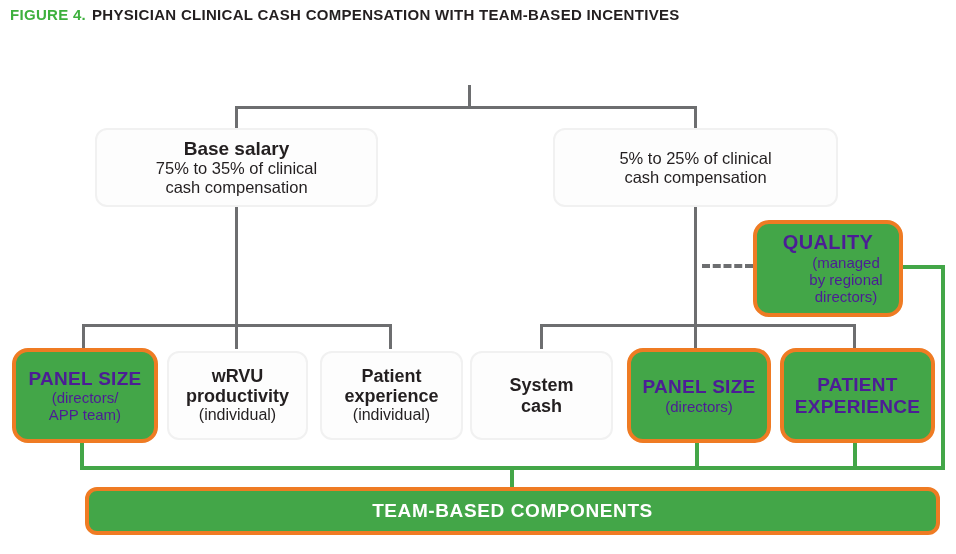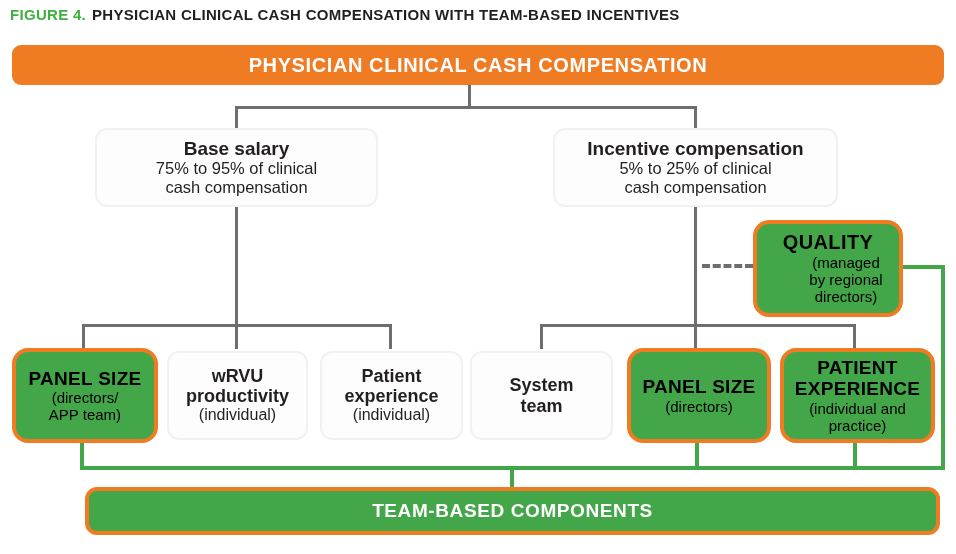--- a/index.html
+++ b/index.html
@@ -36,21 +36,21 @@
     position:absolute;height:0;border-top:4px dashed var(--gray-line);
   }
   .node{
     position:absolute;display:flex;flex-direction:column;align-items:center;
     justify-content:center;text-align:center;box-sizing:border-box;padding:4px 6px;
   }
   .node-white{
     background:#fdfdfd;border:2px solid #f1f1f1;border-radius:12px;color:var(--dark);
   }
   .node-green{
-    background:var(--green);border:4px solid var(--orange);border-radius:16px;color:#000000;
+    background:var(--green);border:4px solid var(--orange);border-radius:16px;color:#4c1d95;
   }
   .node-title{font-weight:bold;white-space:pre-line;line-height:1.12;}
   .node-sub{white-space:pre-line;line-height:1.15;}
   .branch .node-title{font-size:19px;}
   .branch .node-sub{font-size:16.5px;}
   .leaf-white .node-title{font-size:18px;}
   .leaf-white .node-sub{font-size:16px;text-align:center;}
   .leaf-green .node-title{font-size:19px;letter-spacing:.3px;}
   .leaf-green .node-sub{font-size:15px;}
   .quality-box .node-title{font-size:20px;letter-spacing:.4px;}
@@ -82,32 +82,28 @@
   <div class="dashed-line" style="left:702px;top:264px;width:51px;"></div>
 
   <div class="hline green" style="left:900px;top:265px;width:45px;"></div>
   <div class="vline green" style="left:941px;top:265px;height:205px;"></div>
   <div class="hline green" style="left:80px;top:466px;width:865px;"></div>
   <div class="vline green" style="left:80px;top:442px;height:26px;"></div>
   <div class="vline green" style="left:695px;top:442px;height:26px;"></div>
   <div class="vline green" style="left:853px;top:442px;height:26px;"></div>
   <div class="vline green" style="left:510px;top:469px;height:19px;"></div>
 
-  <div class="banner top">
-    <span>PHYSICIAN CLINICAL CASH COMPENSATION</span>
-  </div>
 
   <div class="node node-white branch" style="left:95px;top:128px;width:283px;height:79px;">
     <div class="node-title">Base salary</div>
-    <div class="node-sub">75% to 95% of clinical
+    <div class="node-sub">75% to 35% of clinical
 cash compensation</div>
   </div>
 
   <div class="node node-white branch" style="left:553px;top:128px;width:285px;height:79px;">
-    <div class="node-title">Incentive compensation</div>
     <div class="node-sub">5% to 25% of clinical
 cash compensation</div>
   </div>
 
   <div class="node node-green quality-box" style="left:753px;top:220px;width:150px;height:97px;">
     <div class="node-title">QUALITY</div>
     <div class="node-sub">(managed
 by regional
 directors)</div>
   </div>
@@ -125,32 +121,30 @@
   </div>
 
   <div class="node node-white leaf-white" style="left:320px;top:351px;width:143px;height:89px;">
     <div class="node-title">Patient
 experience</div>
     <div class="node-sub">(individual)</div>
   </div>
 
   <div class="node node-white leaf-white" style="left:470px;top:351px;width:143px;height:89px;">
     <div class="node-title">System
-team</div>
+cash</div>
   </div>
 
   <div class="node node-green leaf-green" style="left:627px;top:348px;width:144px;height:95px;">
     <div class="node-title">PANEL SIZE</div>
     <div class="node-sub">(directors)</div>
   </div>
 
   <div class="node node-green leaf-green" style="left:780px;top:348px;width:155px;height:95px;">
     <div class="node-title">PATIENT
 EXPERIENCE</div>
-    <div class="node-sub">(individual and
-practice)</div>
   </div>
 
   <div class="banner bottom">
     <span>TEAM-BASED COMPONENTS</span>
   </div>
 
 </div>
 
 </body></html>

